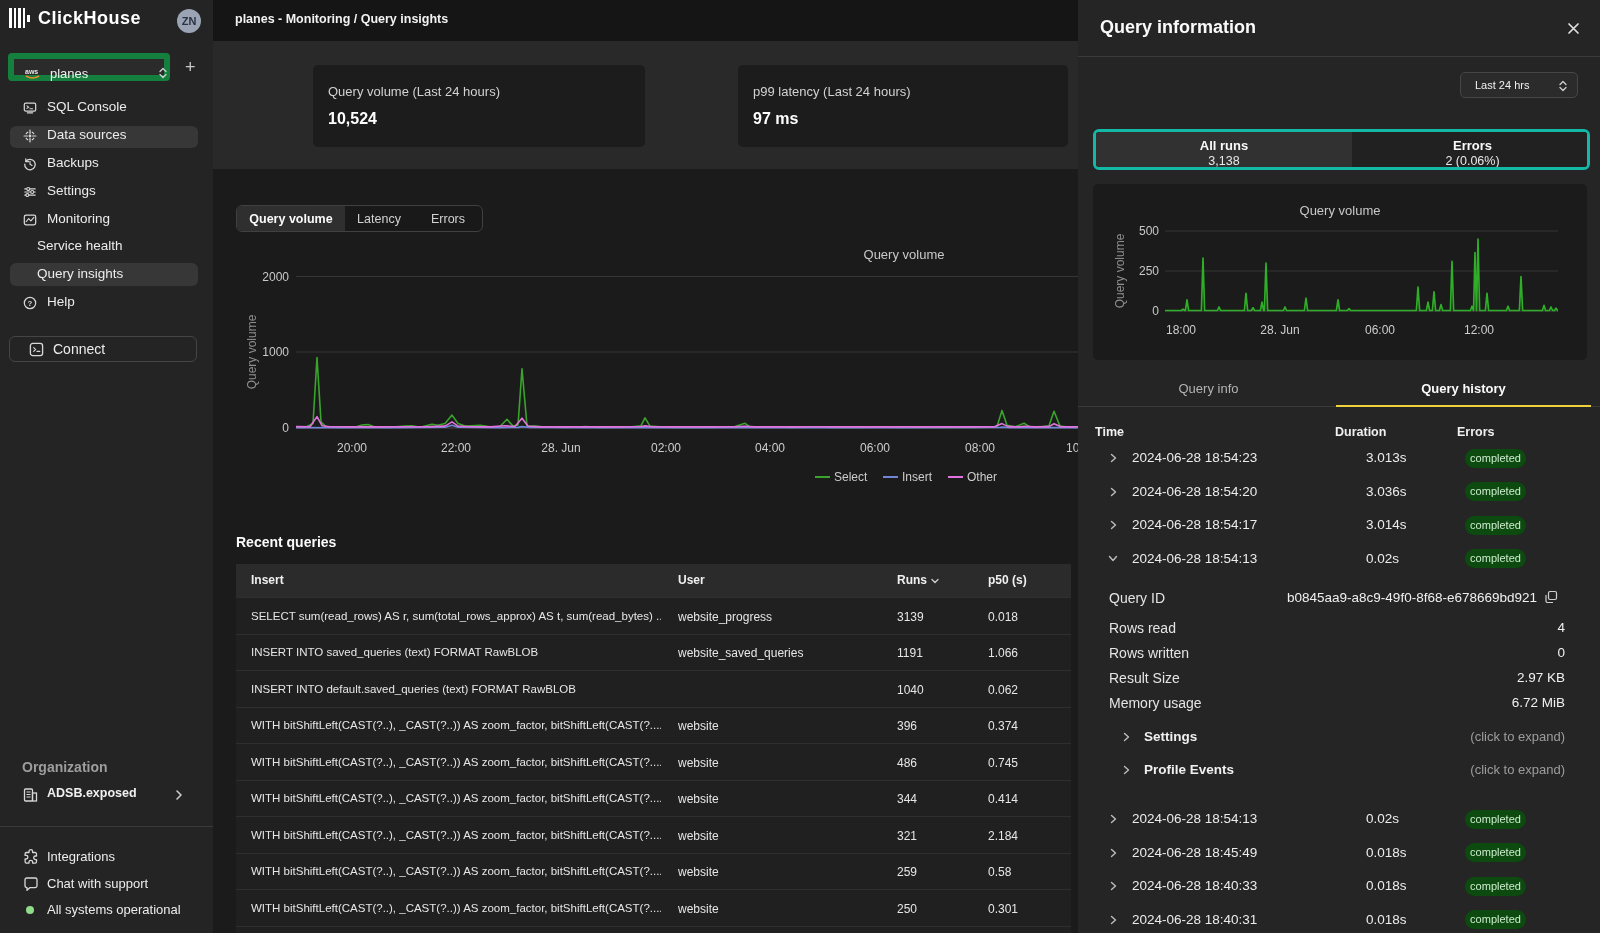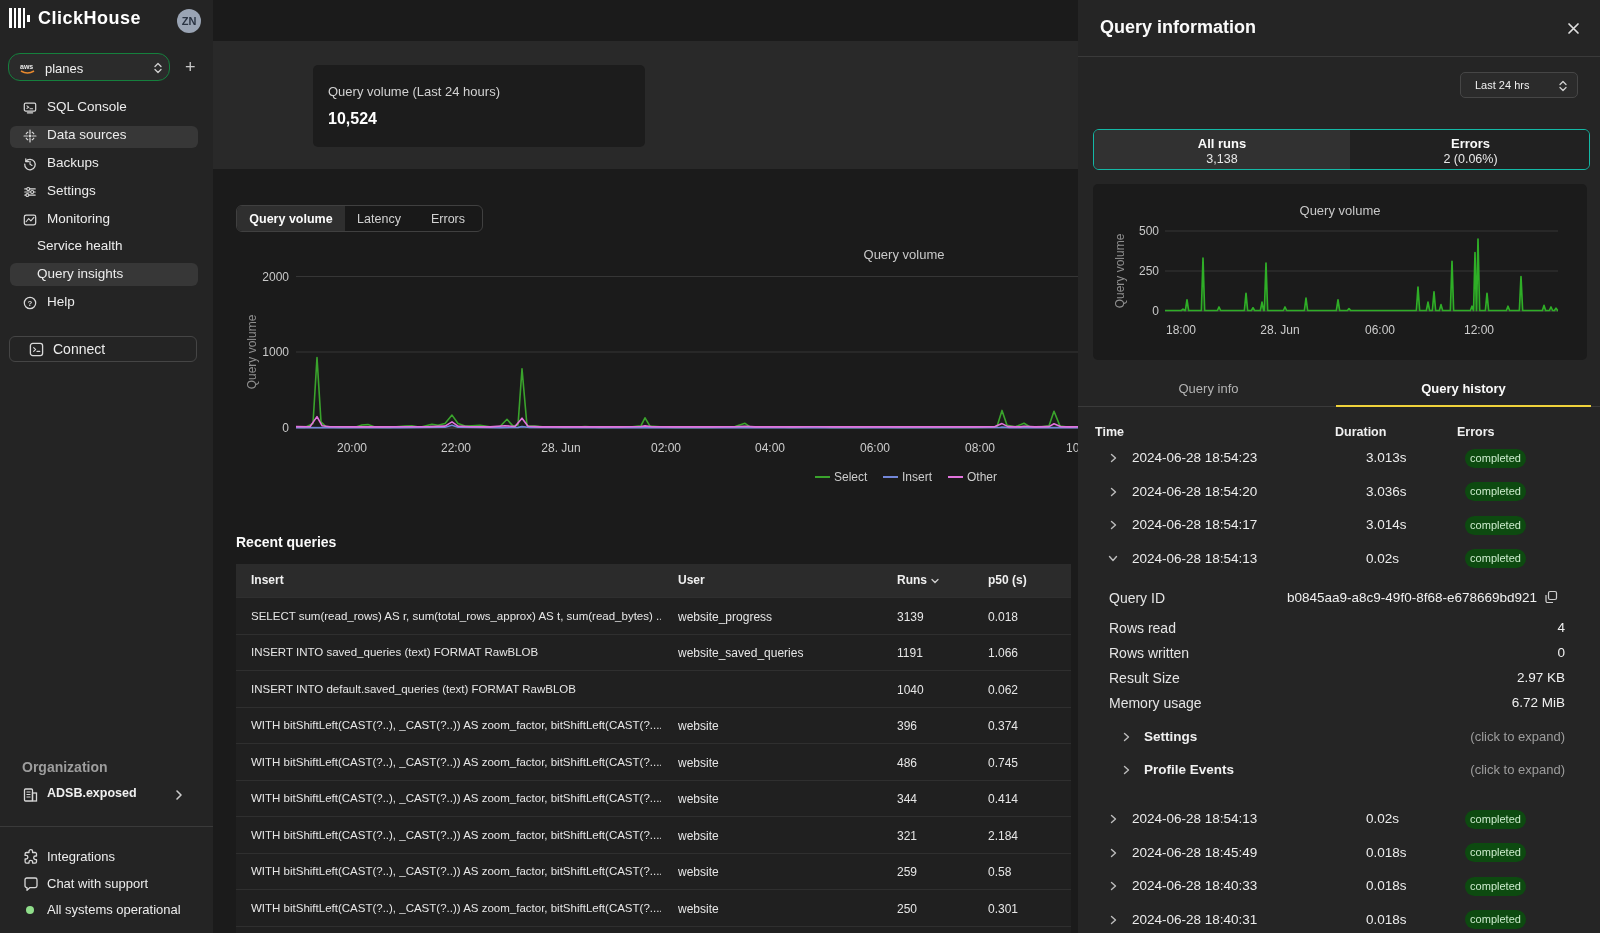--- a/index.html
+++ b/index.html
@@ -15,21 +15,21 @@
     <div class="abs" style="left:4.6px;top:0;width:2.6px;height:20px;background:#fff;"></div>
     <div class="abs" style="left:9.2px;top:0;width:2.6px;height:20px;background:#fff;"></div>
     <div class="abs" style="left:13.8px;top:0;width:2.6px;height:20px;background:#fff;"></div>
     <div class="abs" style="left:18.4px;top:6.5px;width:2.6px;height:7px;background:#fff;"></div>
   </div>
   <div class="abs" style="left:38px;top:8px;font-size:18px;font-weight:bold;letter-spacing:0.5px;color:#fff;">ClickHouse</div>
   <div class="abs" style="left:177px;top:9px;width:24px;height:24px;border-radius:50%;background:#9aa4b4;
     text-align:center;line-height:24px;font-size:11px;font-weight:bold;color:#2a3342;">ZN</div>
 
   <div class="abs" style="left:8px;top:53px;width:162px;height:28px;background:#2b2b2b;
-       border:1px solid #15803d;border-radius:12px;padding-left:20px;">
+       border:6px solid #15803d;border-radius:4px;padding-left:20px;">
     <svg class="abs" style="left:11px;top:7px;" width="15" height="14" viewBox="0 0 15 14">
       <text x="0" y="8" font-size="7" font-weight="bold" fill="#e8e8e8" font-family="Liberation Sans">aws</text>
       <path d="M1 10 Q7.5 14 14 10" stroke="#e8892e" stroke-width="1.6" fill="none"></path>
     </svg>
     <span class="abs" style="left:36px;top:7px;font-size:13px;color:#f0f0f0;">planes</span>
     <svg class="abs" style="left:143px;top:7px;" width="12" height="14" viewBox="0 0 12 14">
       <path d="M3 5.5 L6 2.5 L9 5.5 M3 8.5 L6 11.5 L9 8.5" stroke="#d0d0d0" stroke-width="1.3" fill="none" stroke-linecap="round" stroke-linejoin="round"></path>
     </svg>
   </div>
   <div class="abs" style="left:185px;top:57px;font-size:18px;color:#c8c8c8;">+</div>
@@ -100,24 +100,31 @@
   <div class="abs" style="left:47px;top:849px;font-size:13px;color:#ececec;">Integrations</div>
   <svg class="abs" style="left:23px;top:876px;" width="16" height="16" viewBox="0 0 16 16">
     <path d="M2 3.8 a1.8 1.8 0 0 1 1.8 -1.8 h8.4 a1.8 1.8 0 0 1 1.8 1.8 v6 a1.8 1.8 0 0 1 -1.8 1.8 H7 l-3 2.6 v-2.6 H3.8 A1.8 1.8 0 0 1 2 9.8 Z" stroke="#d8d8d8" stroke-width="1.3" fill="none" stroke-linejoin="round"></path>
   </svg>
   <div class="abs" style="left:47px;top:876px;font-size:13px;color:#ececec;">Chat with support</div>
   <div class="abs" style="left:26px;top:906px;width:8px;height:8px;border-radius:50%;background:#8fdd8a;"></div>
   <div class="abs" style="left:47px;top:902px;font-size:13px;color:#ececec;">All systems operational</div>
 </div>
 
 <div class="abs" style="left:213px;top:0;width:865px;height:933px;background:#1b1b1b;">
+  <div class="abs" style="left:0;top:0;width:865px;height:41px;background:#151515;">
+    <div class="abs" style="left:22px;top:12px;font-size:12.5px;font-weight:bold;color:#f2f2f2;">planes - Monitoring / Query insights</div>
+  </div>
   <div class="abs" style="left:0;top:41px;width:865px;height:128px;background:#292929;">
     <div class="abs" style="left:100px;top:24px;width:332px;height:82px;background:#1c1c1c;border-radius:5px;">
       <div class="abs" style="left:15px;top:19px;font-size:13px;color:#d2d2d2;">Query volume (Last 24 hours)</div>
       <div class="abs" style="left:15px;top:45px;font-size:16px;font-weight:bold;color:#fff;">10,524</div>
+    </div>
+    <div class="abs" style="left:525px;top:24px;width:330px;height:82px;background:#1c1c1c;border-radius:5px;">
+      <div class="abs" style="left:15px;top:19px;font-size:13px;color:#d2d2d2;">p99 latency (Last 24 hours)</div>
+      <div class="abs" style="left:15px;top:45px;font-size:16px;font-weight:bold;color:#fff;">97 ms</div>
     </div>
   </div>
 
   <div class="abs" style="left:23px;top:205px;width:247px;height:27px;border:1px solid #404040;border-radius:6px;background:#191919;overflow:hidden;">
     <div class="abs" style="left:0;top:0;width:108px;height:27px;background:#2f2f2f;text-align:center;
          line-height:26px;font-size:12.5px;font-weight:bold;color:#fafafa;">Query volume</div>
     <div class="abs" style="left:108px;top:0;width:68px;height:27px;text-align:center;line-height:26px;font-size:12.5px;color:#d2d2d2;">Latency</div>
     <div class="abs" style="left:176px;top:0;width:70px;height:27px;text-align:center;line-height:26px;font-size:12.5px;color:#d2d2d2;">Errors</div>
   </div>
 
@@ -225,21 +232,21 @@
   </svg>
   <div class="abs" style="left:0;top:56px;width:522px;height:1px;background:#3a3a3a;"></div>
 
   <div class="abs" style="left:382px;top:72px;width:118px;height:26px;background:#2b2b2b;border:1px solid #464646;border-radius:5px;">
     <span class="abs" style="left:14px;top:5.5px;font-size:11px;color:#f0f0f0;">Last 24 hrs</span>
     <svg class="abs" style="left:96px;top:6px;" width="12" height="14" viewBox="0 0 12 14">
       <path d="M3 5.5 L6 2.5 L9 5.5 M3 8.5 L6 11.5 L9 8.5" stroke="#d0d0d0" stroke-width="1.3" fill="none" stroke-linecap="round" stroke-linejoin="round"></path>
     </svg>
   </div>
 
-  <div class="abs" style="left:15px;top:129px;width:497px;height:41px;border:1px solid #14b8a6;border-radius:6px;overflow:hidden;padding-left:8px;">
+  <div class="abs" style="left:15px;top:129px;width:497px;height:41px;border:3px solid #14b8a6;border-radius:6px;overflow:hidden;padding-left:8px;">
     <div class="abs" style="left:0;top:0;width:256px;height:41px;background:#313131;text-align:center;">
       <div style="margin-top:6px;font-size:13px;font-weight:bold;color:#fafafa;">All runs</div>
       <div style="font-size:12.5px;color:#e8e8e8;margin-top:1px;">3,138</div>
     </div>
     <div class="abs" style="left:256px;top:0;width:241px;height:41px;background:#212121;text-align:center;">
       <div style="margin-top:6px;font-size:13px;font-weight:bold;color:#fafafa;">Errors</div>
       <div style="font-size:12.5px;color:#e8e8e8;margin-top:1px;">2 (0.06%)</div>
     </div>
   </div>
 

